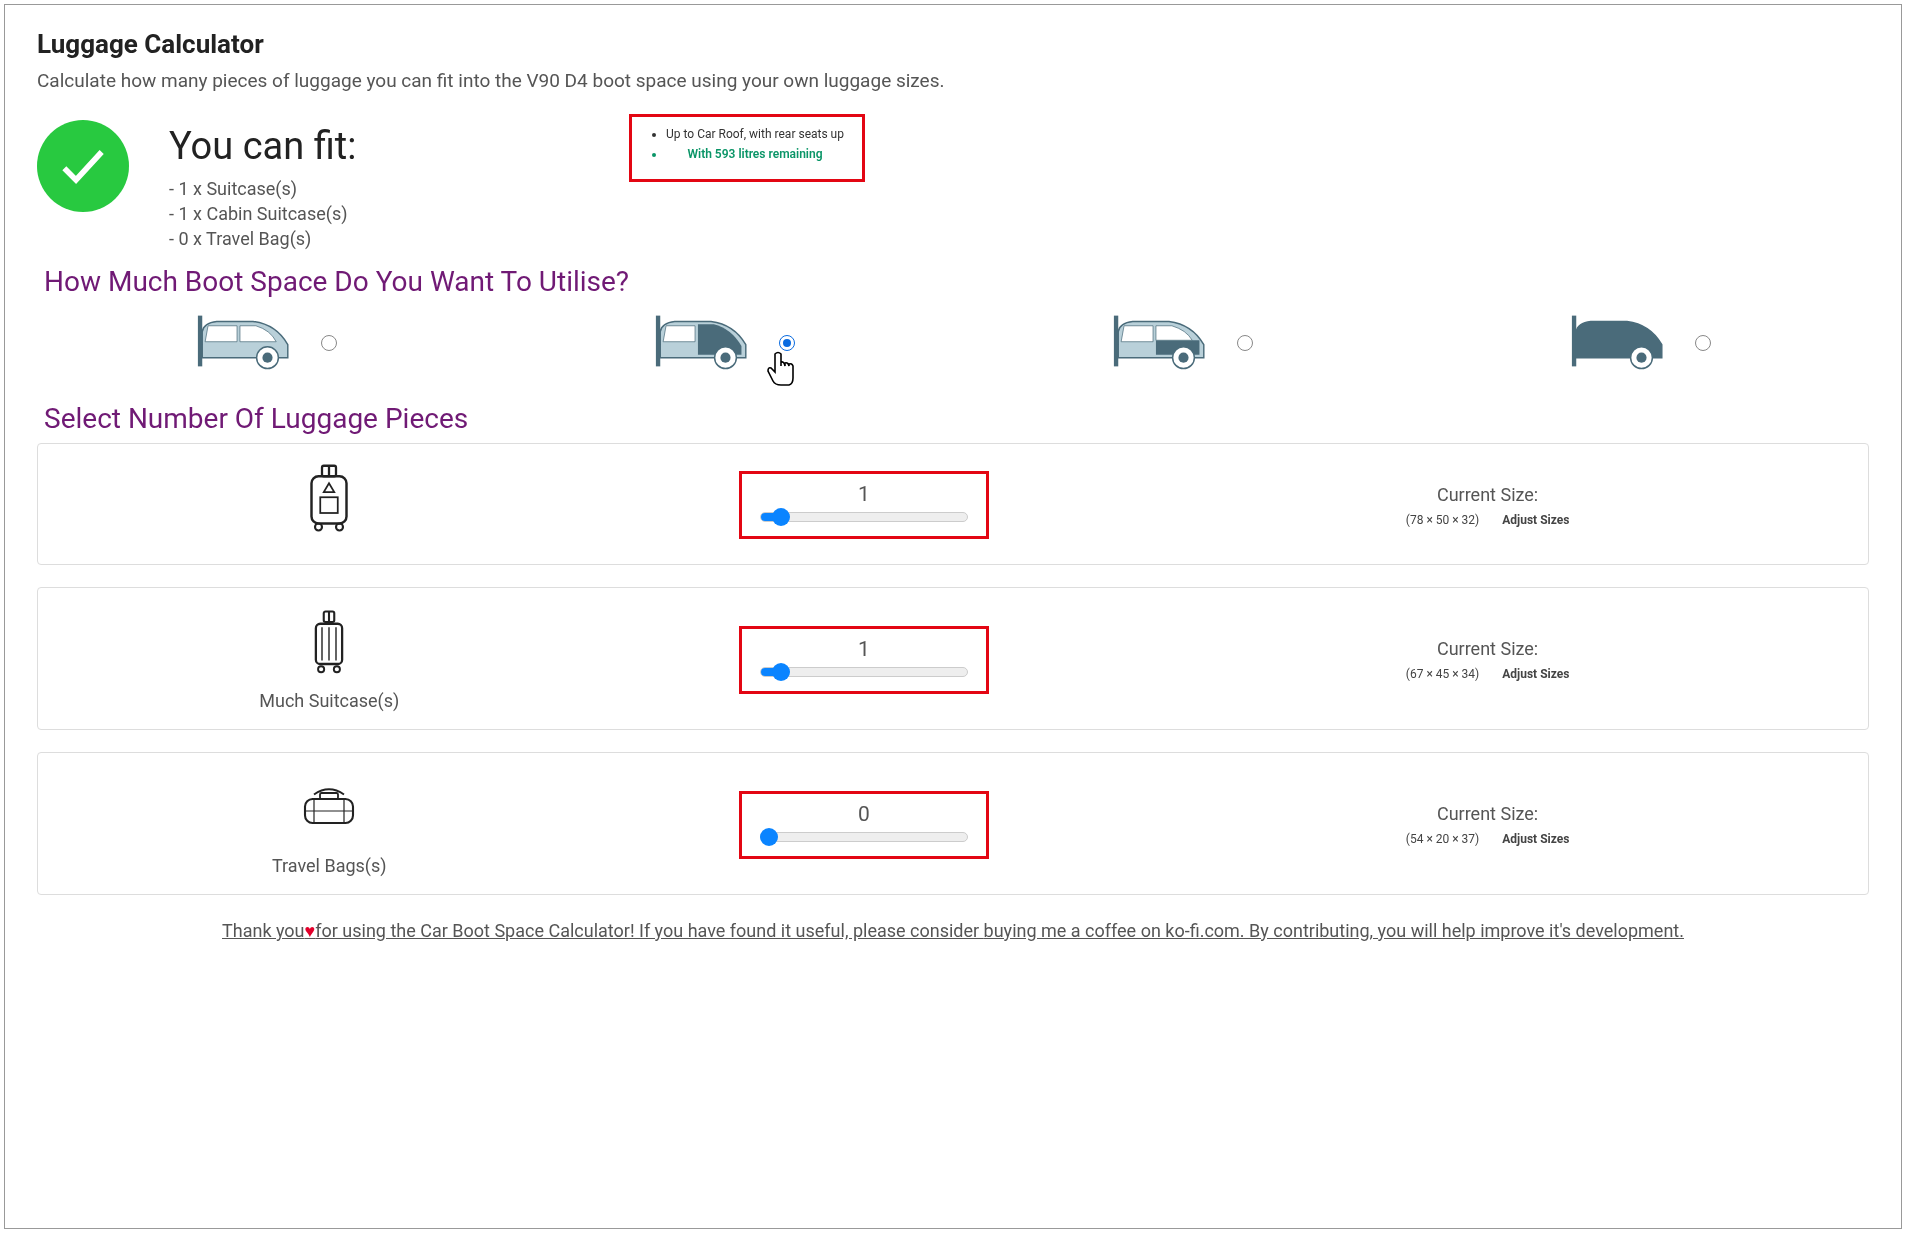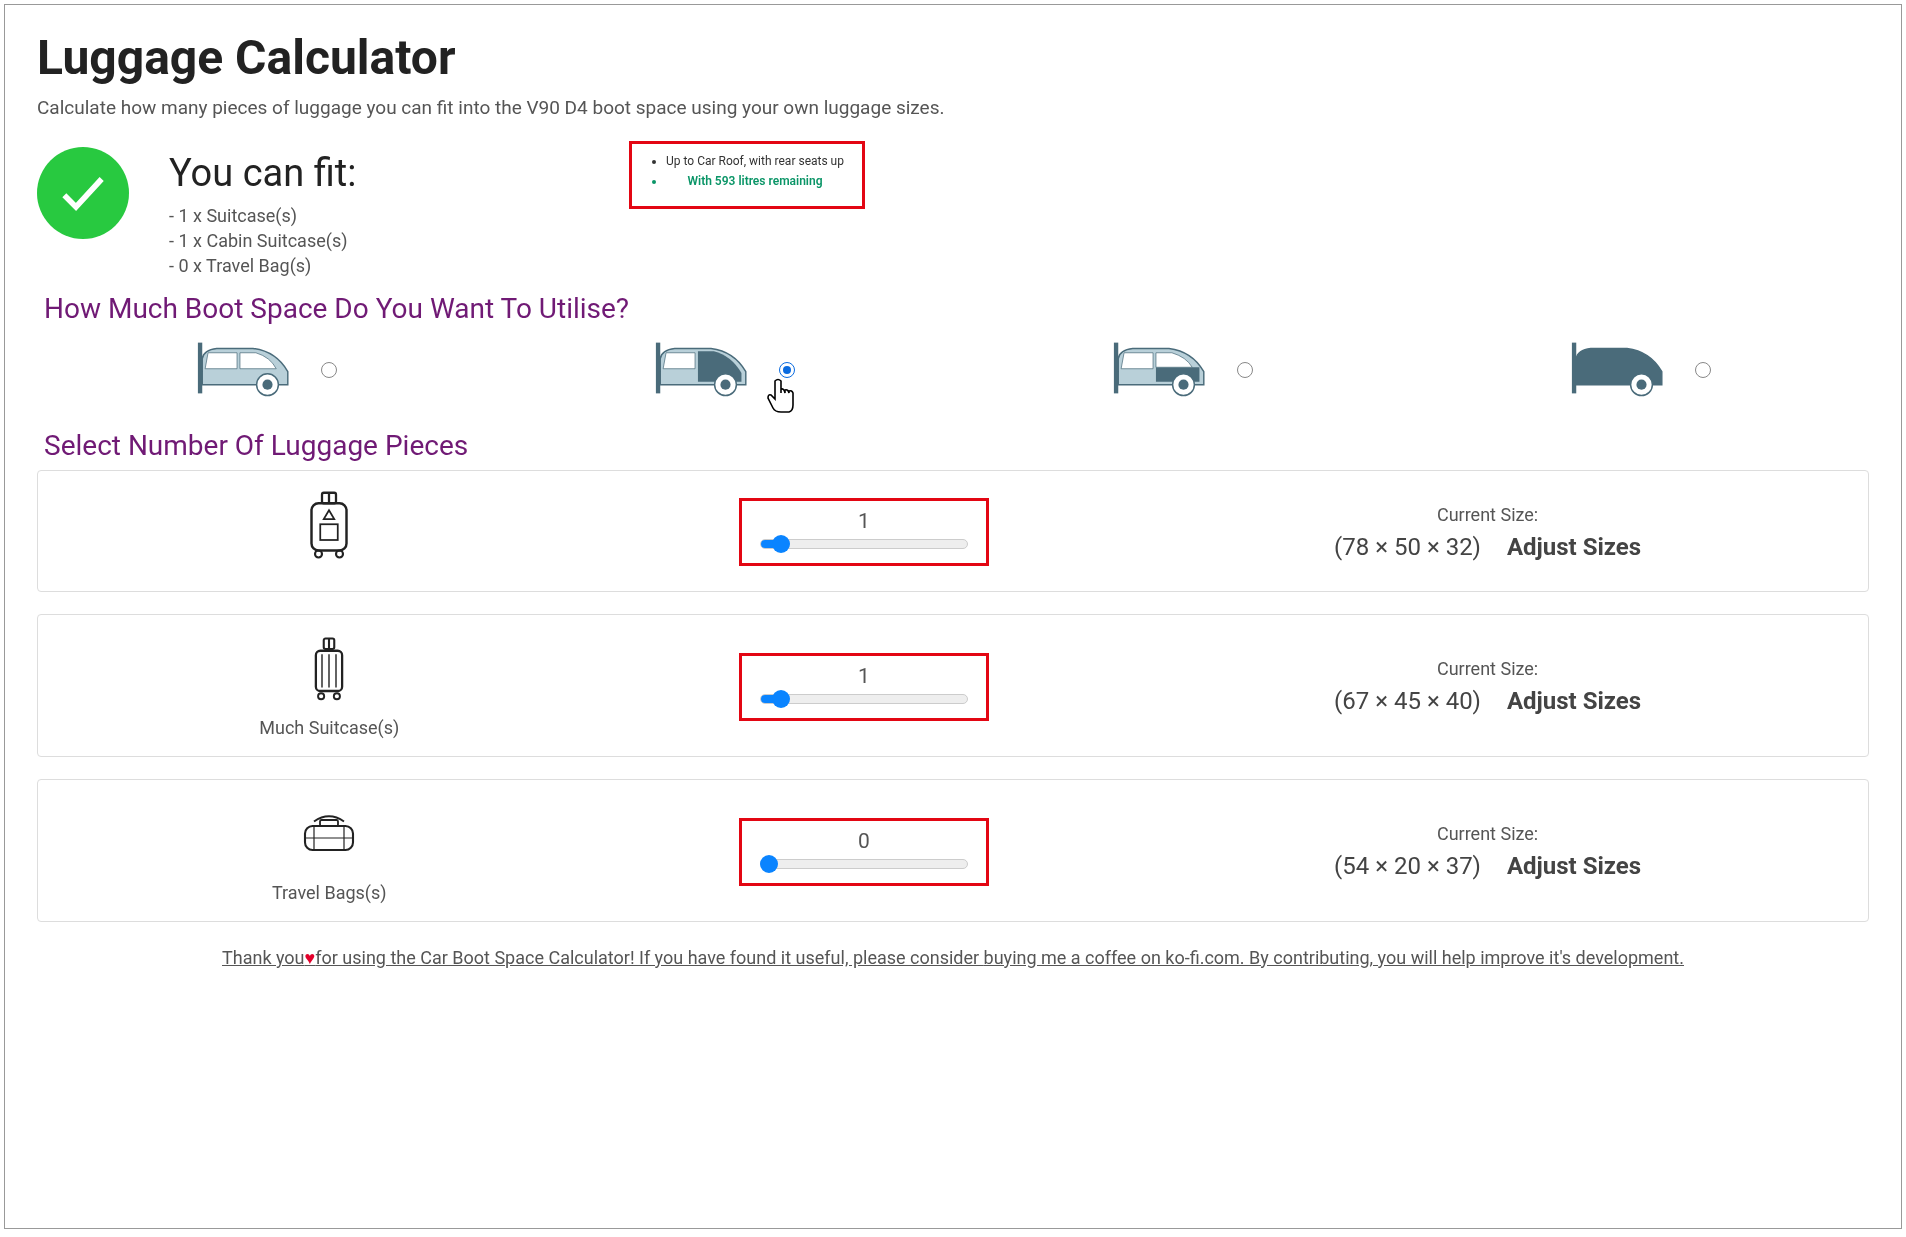--- a/index.html
+++ b/index.html
@@ -11,21 +11,21 @@
     color: #333;
   }
   .page {
     border: 1px solid #999;
     margin: 4px;
     padding: 24px 32px 18px 32px;
     min-height: 1225px;
     position: relative;
   }
   h1.page-title {
-    font-size: 48px;
+    font-size: 26px;
     font-weight: 700;
     margin: 0 0 10px 0;
     color: #222;
   }
   .subtitle {
     font-size: 19px;
     color: #555;
     margin-bottom: 28px;
   }
   .fit-row {
@@ -162,21 +162,21 @@
     width: 18px; height: 18px;
     background: #0a84ff;
     border-radius: 50%;
   }
 
   .luggage-right {
     width: 40%;
     text-align: center;
   }
   .size-label { font-size: 18px; color: #555; margin-bottom: 8px; }
-  .size-line { font-size: 24px; color: #444; }
+  .size-line { font-size: 12px; color: #444; }
   .adjust-link { font-weight: 700; margin-left: 20px; cursor: pointer; }
 
   .footer-thanks {
     text-align: center;
     font-size: 18px;
     color: #555;
     margin-top: 14px;
     line-height: 1.6;
     text-decoration: underline;
   }
@@ -333,21 +333,21 @@
         <div class="slider-value">1</div>
         <div class="slider-track">
           <div class="slider-fill" style="width:10%"></div>
           <div class="slider-thumb" style="left:10%"></div>
         </div>
       </div>
     </div>
     <div class="luggage-right">
       <div class="size-label">Current Size:</div>
       <div class="size-line">
-        <span>(67 × 45 × 40)</span>
+        <span>(67 × 45 × 34)</span>
         <span class="adjust-link">Adjust Sizes</span>
       </div>
     </div>
   </div>
 
   <div class="luggage-card">
     <div class="luggage-left">
       <div class="icon-wrap">
         <svg viewBox="0 0 80 60">
           <path d="M20,12 Q40,-2 60,12" fill="none" stroke="#222" stroke-width="2.6"></path>

